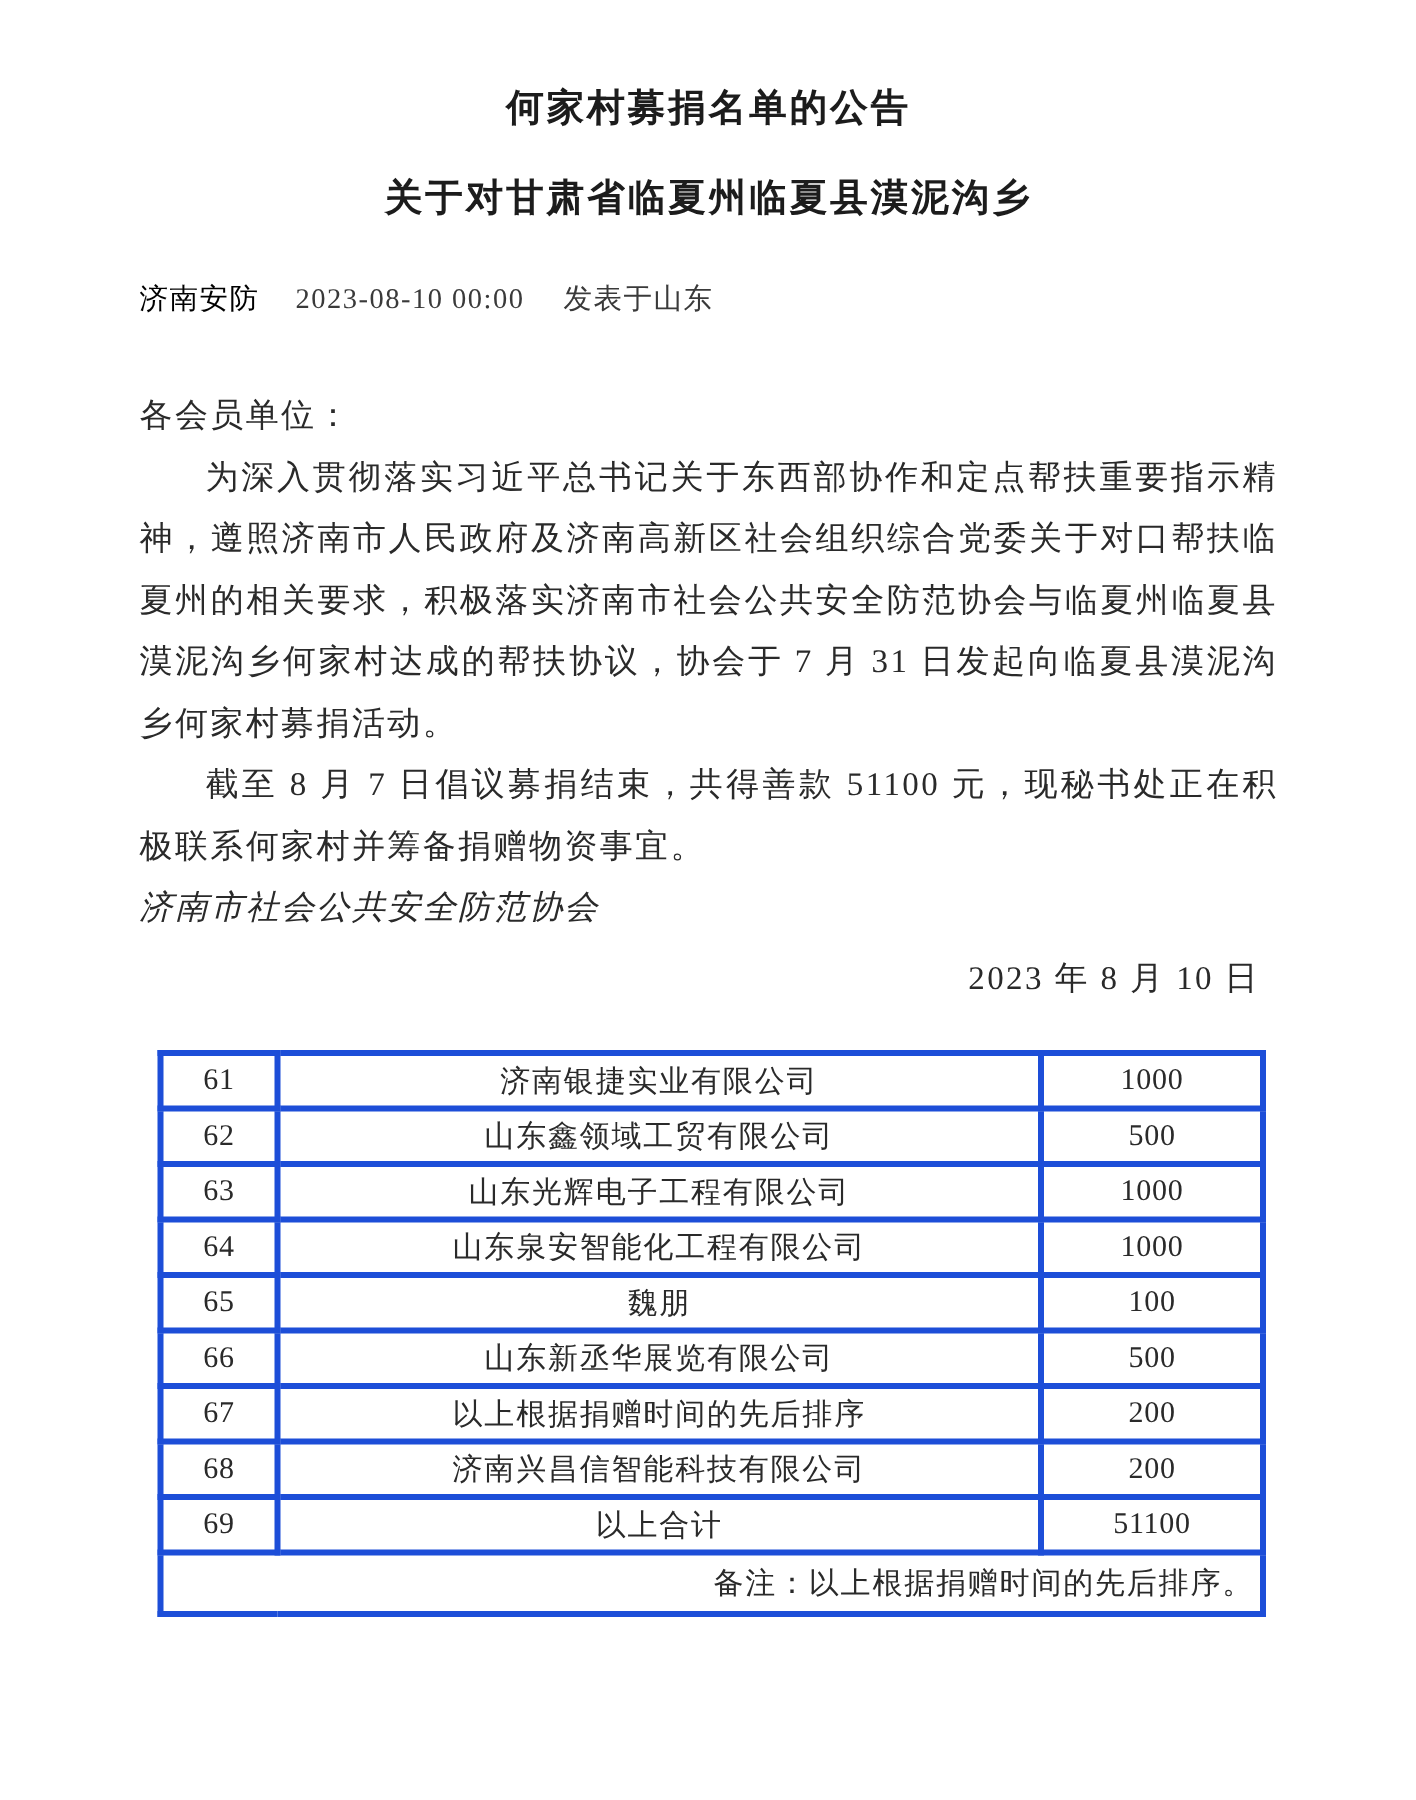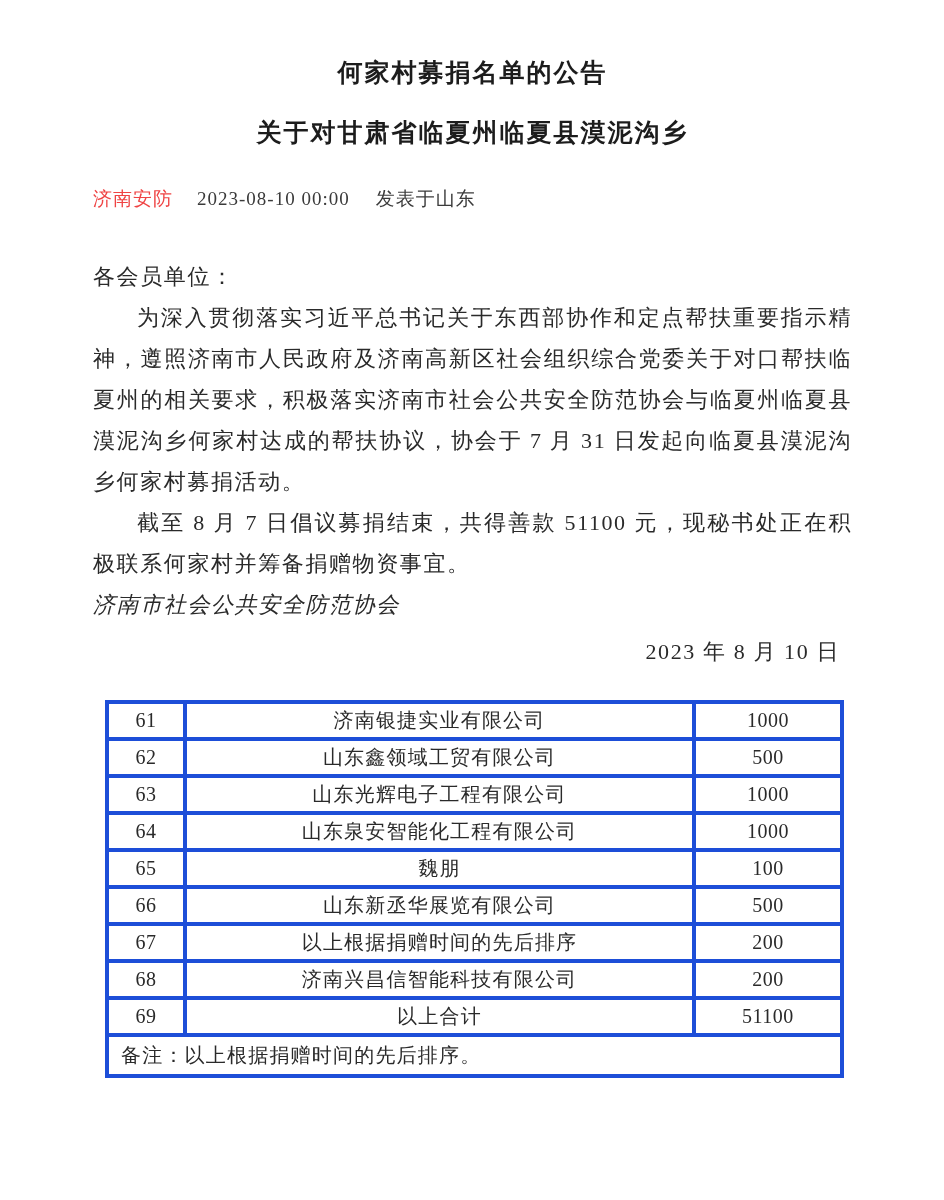--- a/index.html
+++ b/index.html
@@ -76,38 +76,38 @@
     vertical-align: middle;
     padding: 0 4px;
     overflow: hidden;
     white-space: nowrap;
   }
   table.donations col.c-no { width: 78px; }
   table.donations col.c-name { width: 509px; }
   table.donations col.c-amt { width: 148px; }
   table.donations td.num { font-family: "Liberation Serif", "DejaVu Serif", serif; letter-spacing: 0.5px; }
   table.donations tr.note-row td {
-    text-align: left;
+    text-align: right;
     padding-left: 12px;
     height: 41px;
   }
 </style>
 </head>
 <body>
 
 <div class="page">
   <div class="content">
 
     <div class="title-block">
       <div>何家村募捐名单的公告</div>
       <div>关于对甘肃省临夏州临夏县漠泥沟乡</div>
     </div>
 
     <div class="byline">
-      <span class="author" style="color: #ef4444;">济南安防</span><span class="datetime">2023-08-10 00:00</span><span class="location">发表于山东</span>
+      <span class="author" style="color: #000000;">济南安防</span><span class="datetime">2023-08-10 00:00</span><span class="location">发表于山东</span>
     </div>
 
     <div class="body-text">
       <p>各会员单位：</p>
       <p class="indent">为深入贯彻落实习近平总书记关于东西部协作和定点帮扶重要指示精神，遵照济南市人民政府及济南高新区社会组织综合党委关于对口帮扶临夏州的相关要求，积极落实济南市社会公共安全防范协会与临夏州临夏县漠泥沟乡何家村达成的帮扶协议，协会于 7 月 31 日发起向临夏县漠泥沟乡何家村募捐活动。</p>
       <p class="indent">截至 8 月 7 日倡议募捐结束，共得善款 51100 元，现秘书处正在积极联系何家村并筹备捐赠物资事宜。</p>
       <p class="sign-line">济南市社会公共安全防范协会</p>
       <p class="date-line">2023 年 8 月 10 日</p>
     </div>
 

